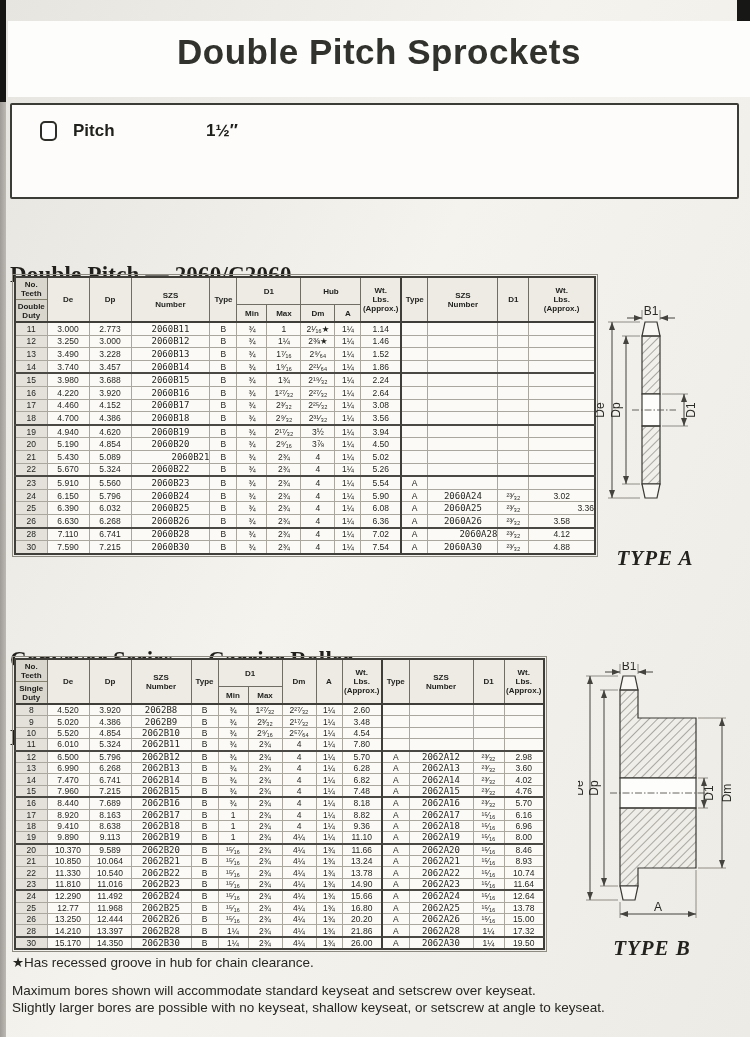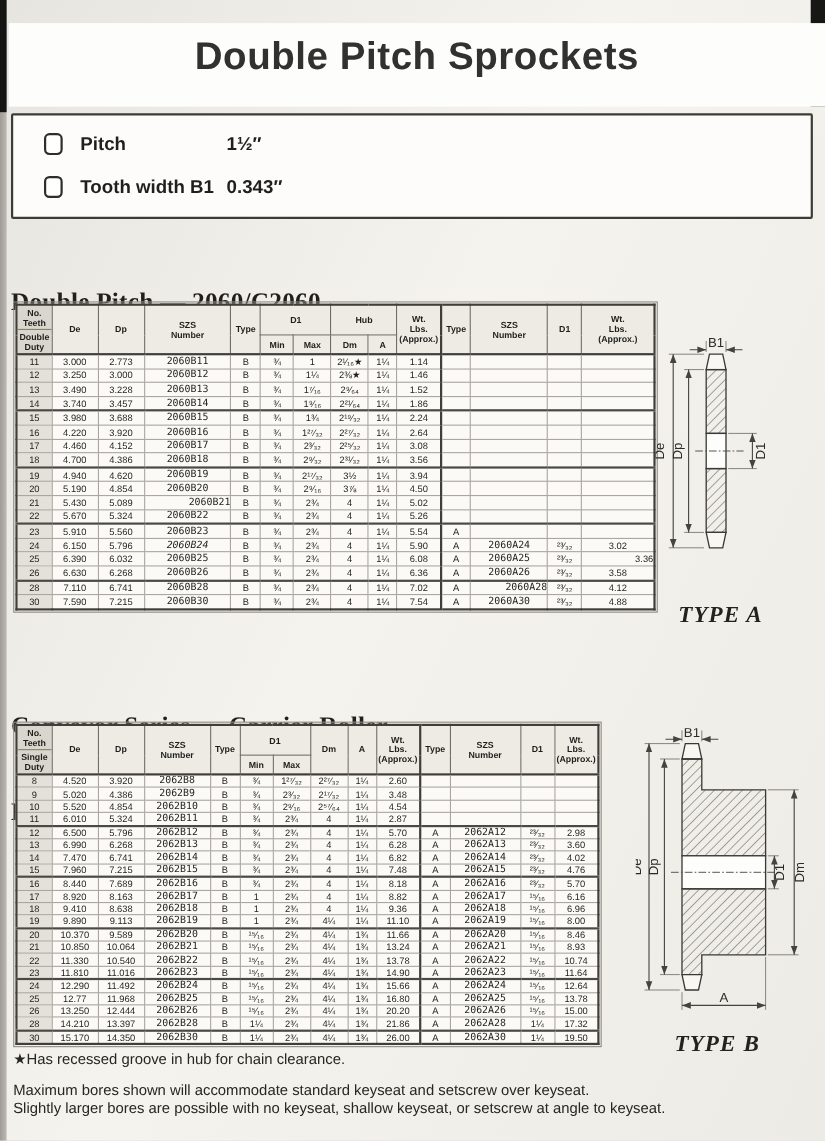--- a/index.html
+++ b/index.html
@@ -69,25 +69,20 @@
 <div class="title-band">
   <div class="page-title">Double Pitch Sprockets</div>
 </div>
 
 <div class="spec-box">
   <div class="spec-row r1">
     <span class="bullet"></span>
     <span class="spec-label">Pitch</span>
     <span class="spec-value">1½″</span>
   </div>
-  <div class="spec-row r2">
-    <span class="bullet"></span>
-    <span class="spec-label">Tooth width B1</span>
-    <span class="spec-value">0.343″</span>
-  </div>
 </div>
 
 <div class="sec-head" id="sec1">
   <div>Double Pitch — 2060/C2060</div>
 </div>
 
 <div class="tblwrap" id="t1wrap">
     <table class="cat">
       <colgroup>
         <col style="width: 32px;">
@@ -341,21 +336,21 @@
           <td class="hv" style="height: 11.6px;">5.54</td>
           <td style="height: 11.6px;">A</td>
           <td class="szs" style="height: 11.6px;"></td>
           <td style="height: 11.6px;"></td>
           <td style="height: 11.6px;"></td>
         </tr>
         <tr>
           <td class="teeth" style="height: 11.6px;">24</td>
           <td style="height: 11.6px;">6.150</td>
           <td style="height: 11.6px;">5.796</td>
-          <td class="szs" style="height: 11.6px; font-style: italic;">2060B24</td>
+          <td class="szs" style="height: 11.6px;">2060B24</td>
           <td style="height: 11.6px;">B</td>
           <td style="height: 11.6px;">¾</td>
           <td style="height: 11.6px;">2¾</td>
           <td style="height: 11.6px;">4</td>
           <td style="height: 11.6px;">1¼</td>
           <td class="hv" style="height: 11.6px;">5.90</td>
           <td style="height: 11.6px;">A</td>
           <td class="szs" style="height: 11.6px;">2060A24</td>
           <td style="height: 11.6px;">²³⁄₃₂</td>
           <td style="height: 11.6px;">3.02</td>
@@ -574,21 +569,21 @@
         <tr>
           <td class="teeth" style="height: 10.4px;">11</td>
           <td style="height: 10.4px;">6.010</td>
           <td style="height: 10.4px;">5.324</td>
           <td class="szs" style="height: 10.4px;">2062B11</td>
           <td style="height: 10.4px;">B</td>
           <td style="height: 10.4px;">¾</td>
           <td style="height: 10.4px;">2¾</td>
           <td style="height: 10.4px;">4</td>
           <td style="height: 10.4px;">1¼</td>
-          <td class="hv" style="height: 10.4px;">2.87</td>
+          <td class="hv" style="height: 10.4px;">7.80</td>
           <td style="height: 10.4px;"></td>
           <td class="szs" style="height: 10.4px;"></td>
           <td style="height: 10.4px;"></td>
           <td style="height: 10.4px;"></td>
         </tr>
         <tr class="gs">
           <td class="teeth" style="height: 10.4px;">12</td>
           <td style="height: 10.4px;">6.500</td>
           <td style="height: 10.4px;">5.796</td>
           <td class="szs" style="height: 10.4px;">2062B12</td>

